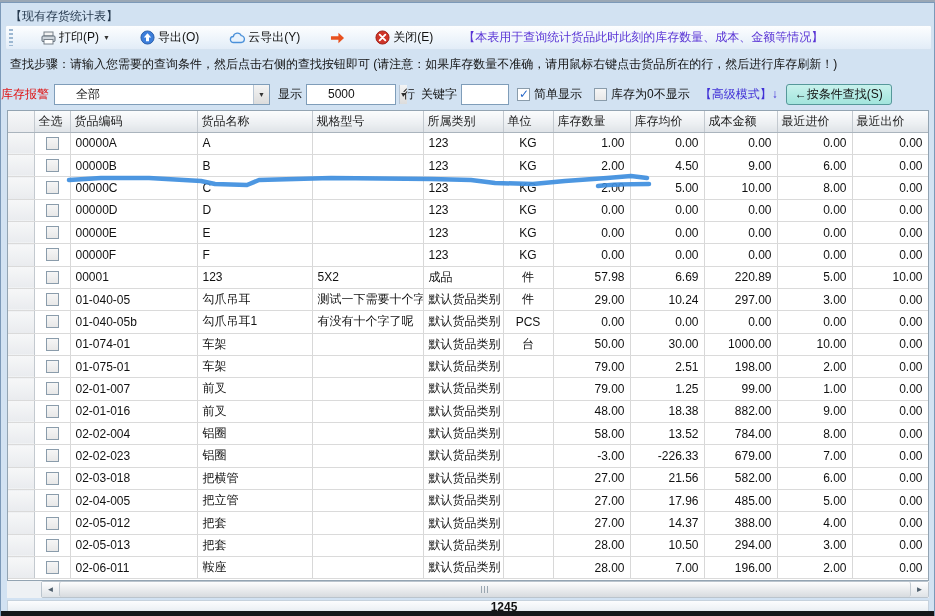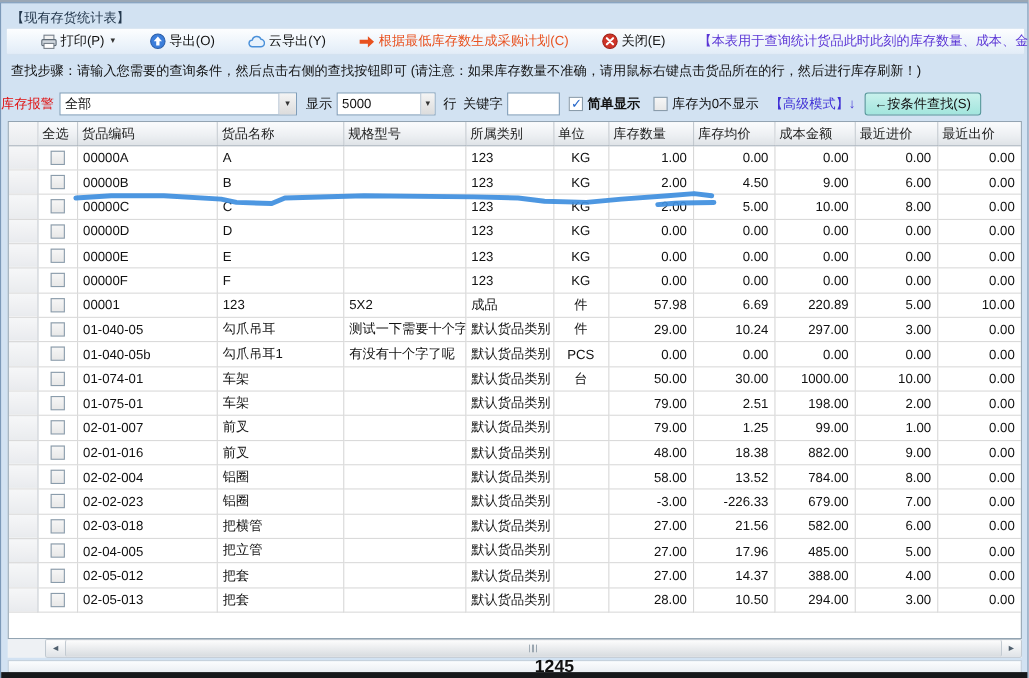--- a/index.html
+++ b/index.html
@@ -21,21 +21,21 @@
     background:repeating-linear-gradient(180deg,#9db8d2 0 2px,transparent 2px 4px); }
   .tb-btn { display:flex; align-items:center; gap:3px; padding:2px 4px; border-radius:2px; cursor:default; white-space:nowrap; }
   .tb-btn svg { display:block; }
   .caret { font-size:7px; color:#333; margin-left:1px; }
   .tb-red { color:#e8511f; }
   .tb-note { color:#5a35d5; margin-left:4px; white-space:nowrap; }
   .hintbar { position:absolute; left:9px; top:53px; height:16px; color:#131313; white-space:nowrap; }
   
   .filterbar { position:absolute; left:0; top:79px; width:920px; height:24px; display:flex; align-items:center; }
   .lbl-red { color:#e01010; }
-  .combo { height:21px; background:#fff; border:1px solid #7f9db9; display:flex; align-items:center; justify-content:space-between; padding-left:4px;gap:44px; }
+  .combo { height:21px; background:#fff; border:1px solid #7f9db9; display:flex; align-items:center; justify-content:space-between; padding-left:21px;gap:44px; }
   .combo-btn { width:16px; height:100%; background:linear-gradient(#f4f4f4,#dcdcdc); border-left:1px solid #b9c6d4;
     display:flex; align-items:center; justify-content:center; font-size:7px; color:#333; }
   .txt-input { height:21px; width:48px; background:#fff; border:1px solid #7f9db9; }
   .cb { width:13px; height:13px; background:linear-gradient(#f6f6f6,#e8e8e8); border:1px solid #8a9cab; position:relative; }
   .cb.checked { background:#fff; }
   .cb.checked::after { content:"✓"; position:absolute; left:1px; top:-2px; color:#2667c9; font-weight:bold; font-size:12px; }
   .adv-link { color:#4030d6; margin-left:10px; white-space:nowrap; }
   .search-btn { margin-left:8px; height:21px; padding:0 8px; background:linear-gradient(#c8f1ec,#a2e5dd);
     border:1px solid #56989a; border-radius:3px; color:#111; display:flex; align-items:center; white-space:nowrap; }
   
@@ -59,21 +59,21 @@
   .hs-arrow { width:17px; display:flex; align-items:center; justify-content:center;
     font-size:8px; color:#50606e; background:linear-gradient(#fefefe,#dfe3e7); }
   .hs-thumb { flex:1; background:linear-gradient(#fdfdfd,#d7dbdf); border-left:1px solid #c2cad1; border-right:1px solid #c2cad1;
     border-radius:2px; display:flex; align-items:center; justify-content:center; }
   .hs-grip { width:9px; height:7px;
     background:repeating-linear-gradient(90deg,#9aa6b0 0 1px,transparent 1px 3px); }
   
   .statusbar { position:absolute; left:6px; top:597px; width:922px; height:14px;
     background:linear-gradient(#fcfdfe,#e7ecf1); border:1px solid #c6d2dd;
     display:flex; align-items:center; justify-content:center; }
-  .statusbar b { padding-left:72px; font-size:16px; }
+  .statusbar b { padding-left:72px; font-size:12px; }
   .bottomstrip { position:absolute; left:0; bottom:0; width:935px; height:6px; background:#16181a; }
   
   .anno { position:absolute; left:0; top:0; width:935px; height:616px; pointer-events:none; z-index:40; }
 </style>
 </head>
 <body>
 
 <div class="window">
 
   <div class="titlebar">【现有存货统计表】</div>
@@ -111,21 +111,20 @@
       </span>
       <span>云导出(Y)</span>
     </div>
 
     <div class="tb-btn tb-red">
       <span>
         <svg width="15" height="14" viewBox="0 0 16 15">
           <polygon points="1,5.5 9,5.5 9,2 15,7.5 9,13 9,9.5 1,9.5" fill="#e8511f"></polygon>
         </svg>
       </span>
-      <span>根据最低库存数生成采购计划(C)</span>
     </div>
 
     <div class="tb-btn">
       <span>
         <svg width="15" height="15" viewBox="0 0 16 16">
           <circle cx="8" cy="8" r="7" fill="#cf3428" stroke="#9e1f16"></circle>
           <path d="M5 5 L11 11 M11 5 L5 11" stroke="#fff" stroke-width="2" stroke-linecap="round"></path>
         </svg>
       </span>
       <span>关闭(E)</span>
@@ -144,21 +143,21 @@
     </div>
     <span style="margin-left:8px;">显示</span>
     <div class="combo" style="width:90px; margin-left:4px;">
       <span>5000</span>
       <span class="combo-btn">▼</span>
     </div>
     <span style="margin-left:7px;">行</span>
     <span style="margin-left:6px;">关键字</span>
     <input class="txt-input" style="margin-left: 4px;" type="text" value="">
     <span class="cb checked" style="margin-left:8px;"></span>
-    <span style="margin-left:4px;font-weight:bold;">简单显示</span>
+    <span style="margin-left:4px;">简单显示</span>
     <span class="cb" style="margin-left:12px;"></span>
     <span style="margin-left:4px;">库存为0不显示</span>
     <span class="adv-link">【高级模式】↓</span>
     <div class="search-btn">←按条件查找(S)</div>
   </div>
 
   <div class="gridwrap">
     <table class="grid">
       <colgroup id="grid-cols">
           <col style="width: 26px;">
@@ -488,20 +487,36 @@
             <td class="a-l">把套</td>
             <td class="a-l"></td>
             <td class="a-l">默认货品类别</td>
             <td class="a-c"></td>
             <td class="a-r">28.00</td>
             <td class="a-r">10.50</td>
             <td class="a-r">294.00</td>
             <td class="a-r">3.00</td>
             <td class="a-r">0.00</td>
           </tr>
+          <tr>
+            <td class="ind"></td>
+            <td class="chk">
+              <div class="cb"></div>
+            </td>
+            <td class="a-l">02-06-011</td>
+            <td class="a-l">鞍座</td>
+            <td class="a-l"></td>
+            <td class="a-l">默认货品类别</td>
+            <td class="a-c"></td>
+            <td class="a-r">28.00</td>
+            <td class="a-r">7.00</td>
+            <td class="a-r">196.00</td>
+            <td class="a-r">2.00</td>
+            <td class="a-r">0.00</td>
+          </tr>
         </tbody>
     </table>
   </div>
 
   <div class="hscroll">
     <div class="hs-spacer"></div>
     <div class="hs-bar">
       <div class="hs-arrow">◄</div>
       <div class="hs-thumb">
         <span class="hs-grip"></span>

